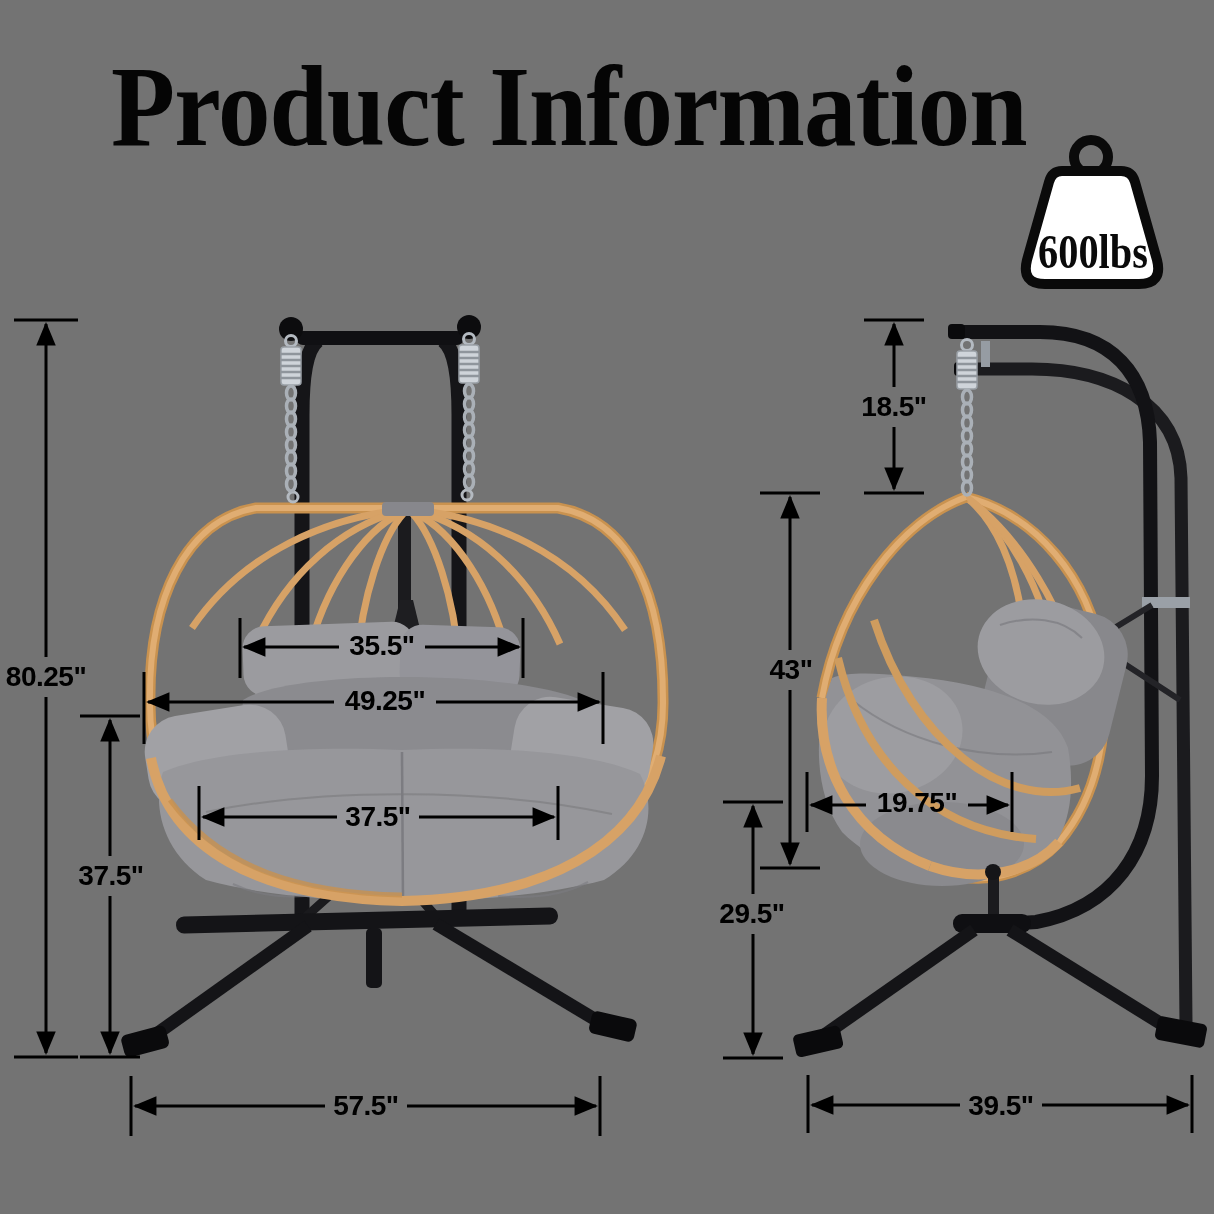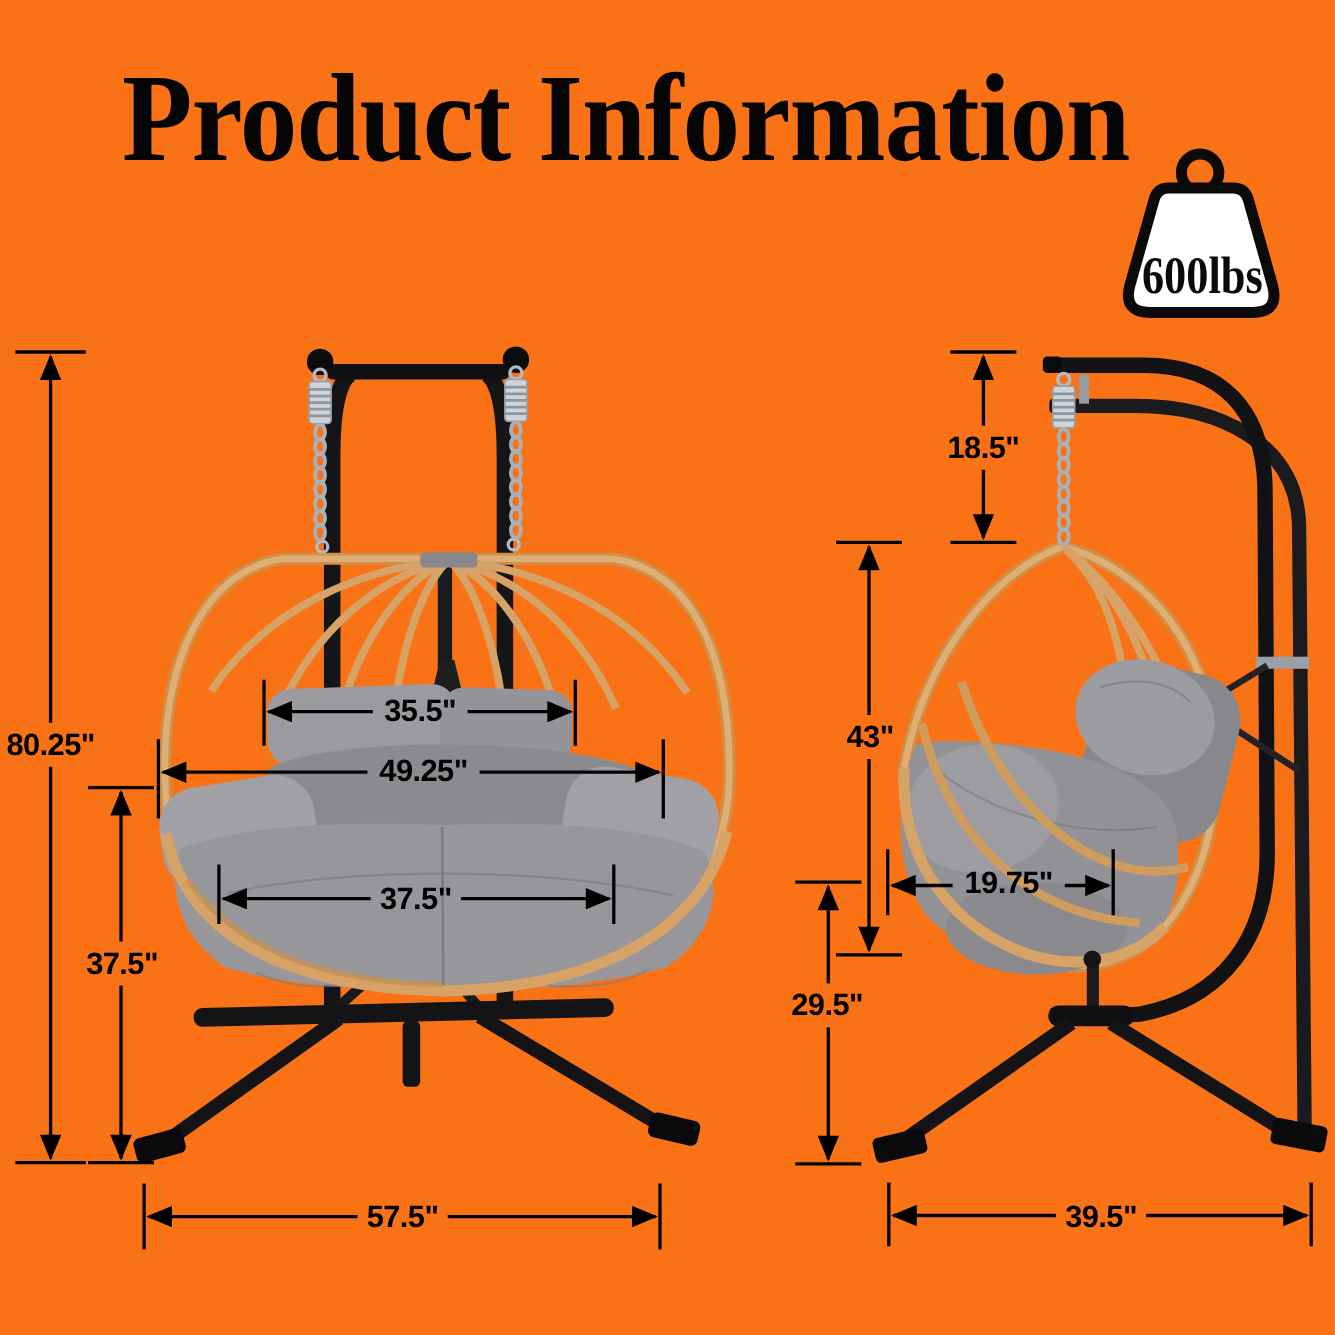--- a/index.html
+++ b/index.html
@@ -1,16 +1,16 @@
 <!DOCTYPE html>
 <html><head>
 <meta charset="utf-8">
 <style>
   html,body{margin:0;padding:0;background:#fff;}
-  .canvas{position:relative;width:1214px;height:1214px;background:#f97316;overflow:hidden;
+  .canvas{position:relative;width:1214px;height:1214px;background:#737373;overflow:hidden;
           font-family:"Liberation Sans",sans-serif;}
   .canvas svg{position:absolute;left:0;top:0;}
   .page-title{position:absolute;left:111px;top:50px;margin:0;
     font-family:"Liberation Serif",serif;font-weight:bold;font-size:114px;line-height:1;
     letter-spacing:-1px;color:#050505;transform:scaleX(.92);transform-origin:left top;
     white-space:nowrap;}
   .dim-label{position:absolute;font-weight:bold;font-size:28px;line-height:1;color:#000;
     transform:translate(-50%,-50%);white-space:nowrap;letter-spacing:-.5px;}
   .weight-label{position:absolute;left:1093px;top:251px;
     font-family:"Liberation Serif",serif;font-weight:bold;font-size:48px;color:#0a0a0a;

